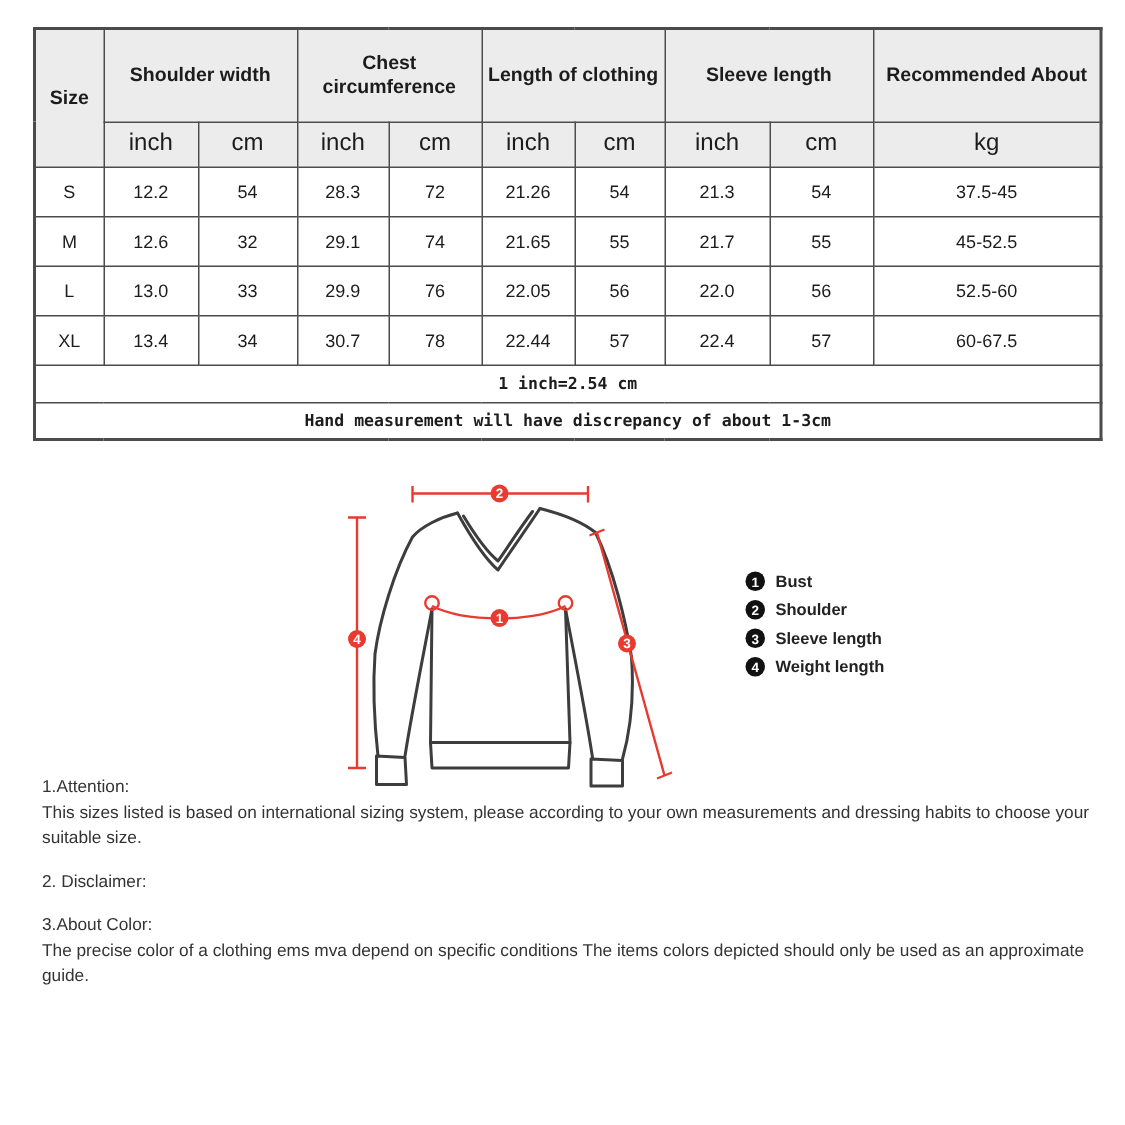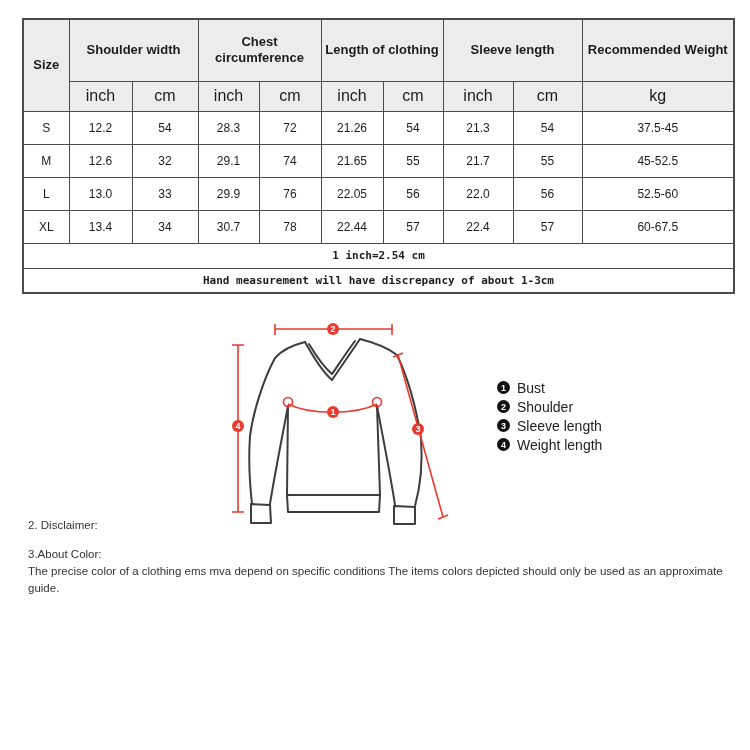--- a/index.html
+++ b/index.html
@@ -28,21 +28,21 @@
     font-family:"DejaVu Sans Mono",monospace;font-weight:bold;font-size:11px;background:#fff;
   }
   
   .diagram{position:absolute;left:225px;top:318px;width:250px;height:215px;}
   .legend{position:absolute;left:497px;top:381px;}
   .legend-item{display:flex;align-items:center;gap:7px;margin-bottom:6px;height:13px;}
   .legend-num{
     width:13px;height:13px;border-radius:50%;background:#111;color:#fff;
     font-size:9px;font-weight:bold;display:flex;align-items:center;justify-content:center;flex:0 0 13px;
   }
-  .legend-label{font-size:14px;color:#222;}
+  .legend-label{font-size:11px;color:#222;font-weight:bold;}
   
   .notes{position:absolute;left:28px;top:517px;width:700px;font-size:11.5px;line-height:17px;color:#333;}
   .section{margin-bottom:12px;}
   .sec-heading:empty{display:none;}
 </style>
 </head>
 <body>
 
 <div>
 
@@ -59,21 +59,21 @@
         <col style="width:69px">
       <col style="width:152px">
     </colgroup>
     <thead>
       <tr>
         <th rowspan="2">Size</th>
         <th colspan="2">Shoulder width</th>
         <th colspan="2">Chest circumference</th>
         <th colspan="2">Length of clothing</th>
         <th colspan="2">Sleeve length</th>
-        <th>Recommended Weight</th>
+        <th>Recommended About</th>
       </tr>
       <tr class="units-row">
         <th>inch</th>
         <th>cm</th>
         <th>inch</th>
         <th>cm</th>
         <th>inch</th>
         <th>cm</th>
         <th>inch</th>
         <th>cm</th>
@@ -188,20 +188,24 @@
       <span class="legend-label">Sleeve length</span>
     </div>
     <div class="legend-item">
       <span class="legend-num">4</span>
       <span class="legend-label">Weight length</span>
     </div>
   </div>
 
   <div class="notes">
     <div class="section">
+      <div class="sec-heading">1.Attention:</div>
+      <div class="sec-body">This sizes listed is based on international sizing system, please according to your own measurements and dressing   habits to choose your suitable size.</div>
+    </div>
+    <div class="section">
       <div class="sec-heading">2. Disclaimer:</div>
     </div>
     <div class="section">
       <div class="sec-heading">3.About Color:</div>
       <div class="sec-body">The precise color of a clothing ems mva depend on specific conditions The items colors depicted should only be   used as an approximate guide.</div>
     </div>
   </div>
 
 </div>
 

